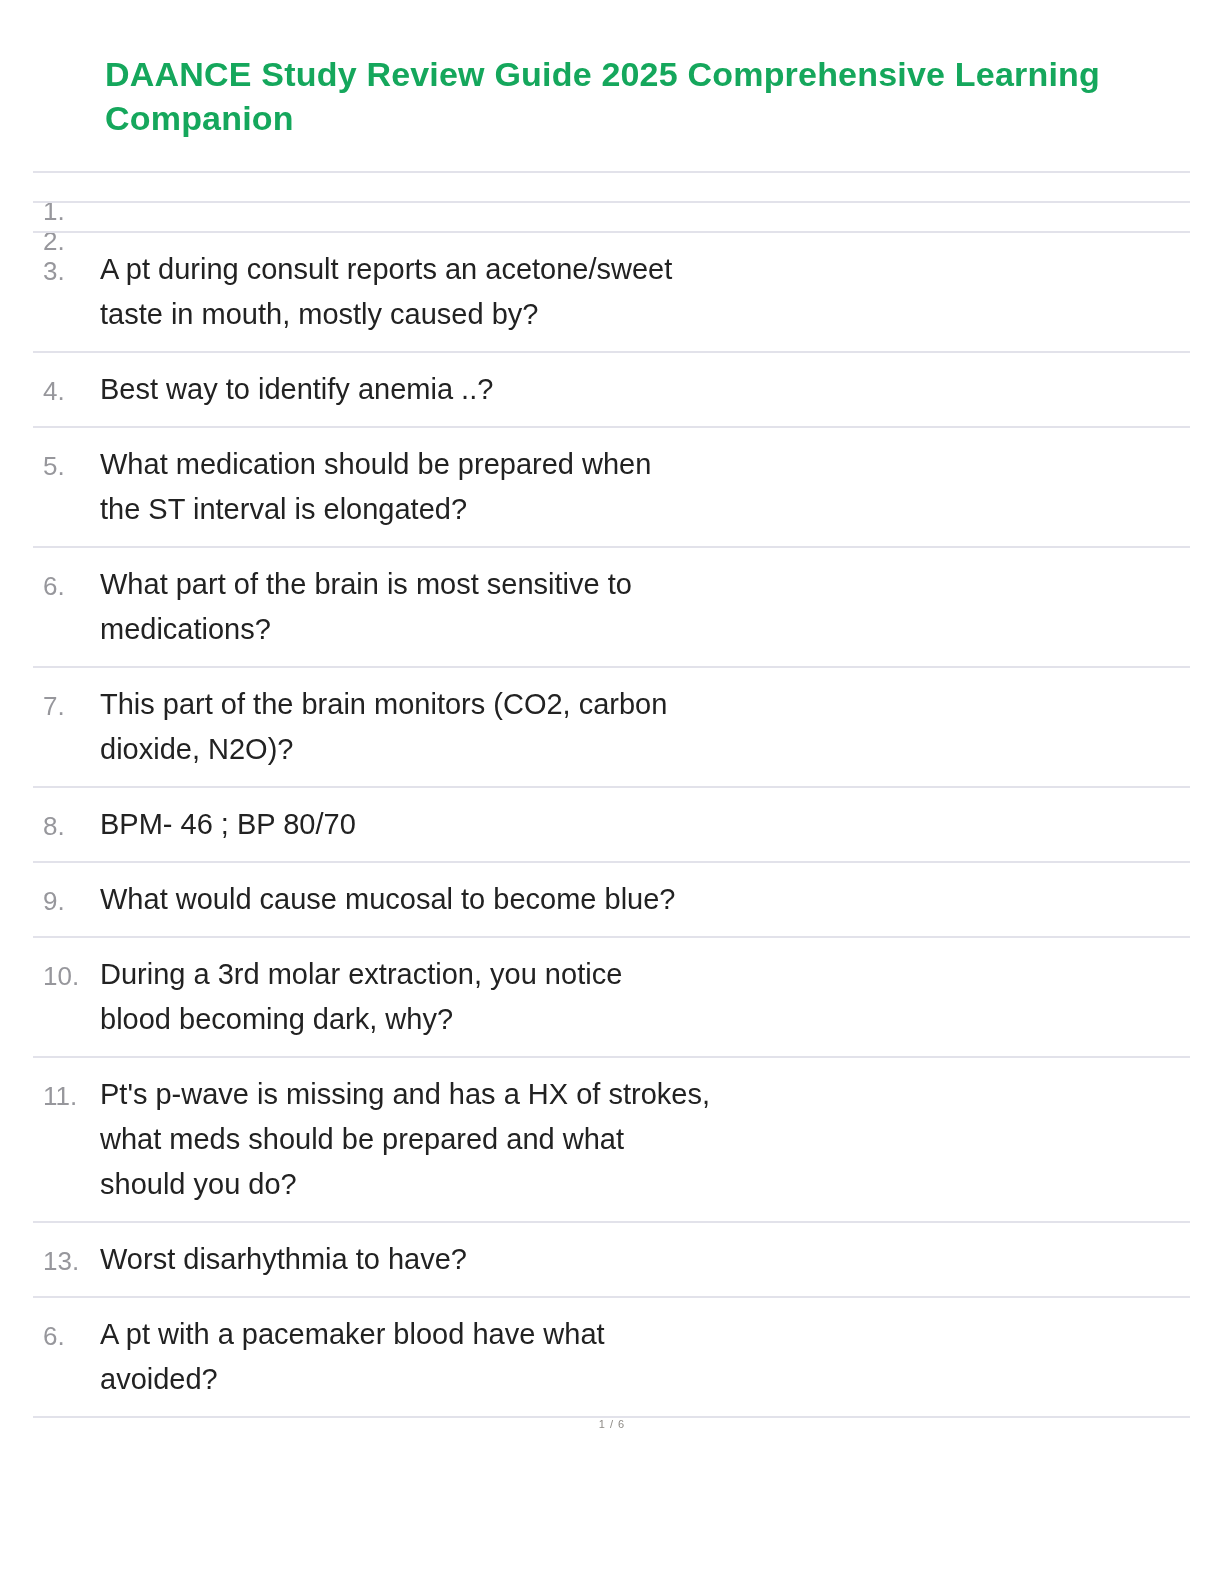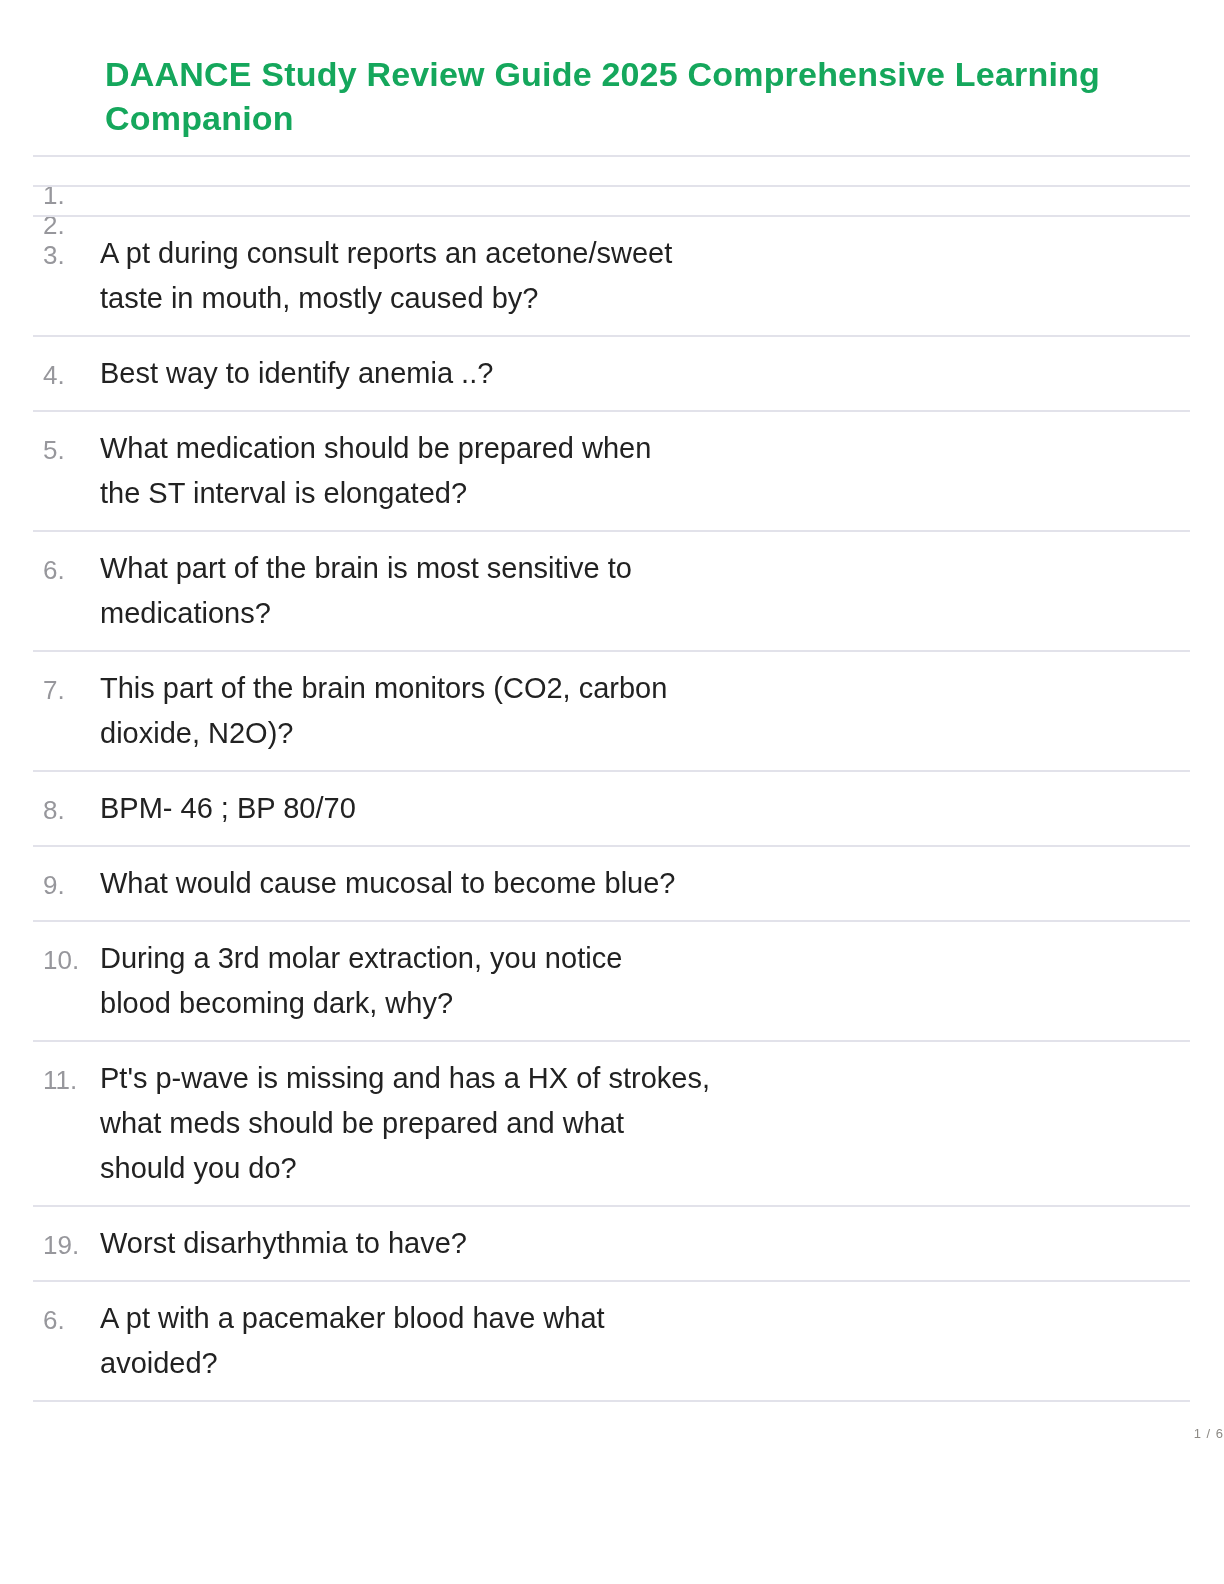--- a/index.html
+++ b/index.html
@@ -21,21 +21,21 @@
     overflow: hidden;
     font-family: "Liberation Sans", sans-serif;
   }
   .page {
     width: 1224px;
     height: 1584px;
     background: #ffffff;
     position: relative;
   }
   .title {
-    margin: 52px 60px 15px 105px;
+    margin: 52px 60px 31px 105px;
     max-width: 1040px;
     font-size: 34px;
     line-height: 44px;
     font-weight: bold;
     color: var(--accent, #15a75c);
     letter-spacing: 0.2px;
   }
   .question-list {
     list-style: none;
     margin: 0 34px 0 33px;
@@ -58,23 +58,22 @@
     font-size: 26px;
     line-height: 45px;
     color: var(--question-number, #97979c);
   }
   .q-text {
     display: block;
     max-width: 780px;
     white-space: pre-line;
   }
   .footer {
-    margin-top: 24px;
-    text-align: right;
-    font-size: 13px;
+    text-align: center;
+    font-size: 11px;
     letter-spacing: 1px;
     color: var(--page-number, #8d8a85);
   }
 </style>
 </head>
 <body>
 
 <div class="page">
   <h1 class="title">DAANCE Study Review Guide 2025 Comprehensive Learning Companion</h1>
 
@@ -122,21 +121,21 @@
         <span class="q-text">During a 3rd molar extraction, you notice
 blood becoming dark, why?</span>
       </li>
       <li class="question-row">
         <span class="q-num">11.</span>
         <span class="q-text">Pt's p-wave is missing and has a HX of strokes,
 what meds should be prepared and what
 should you do?</span>
       </li>
       <li class="question-row">
-        <span class="q-num">19.</span>
+        <span class="q-num">13.</span>
         <span class="q-text">Worst disarhythmia to have?</span>
       </li>
       <li class="question-row">
         <span class="q-num">6.</span>
         <span class="q-text">A pt with a pacemaker blood have what
 avoided?</span>
       </li>
     </ol>
 
   <div class="footer">1 / 6</div>

